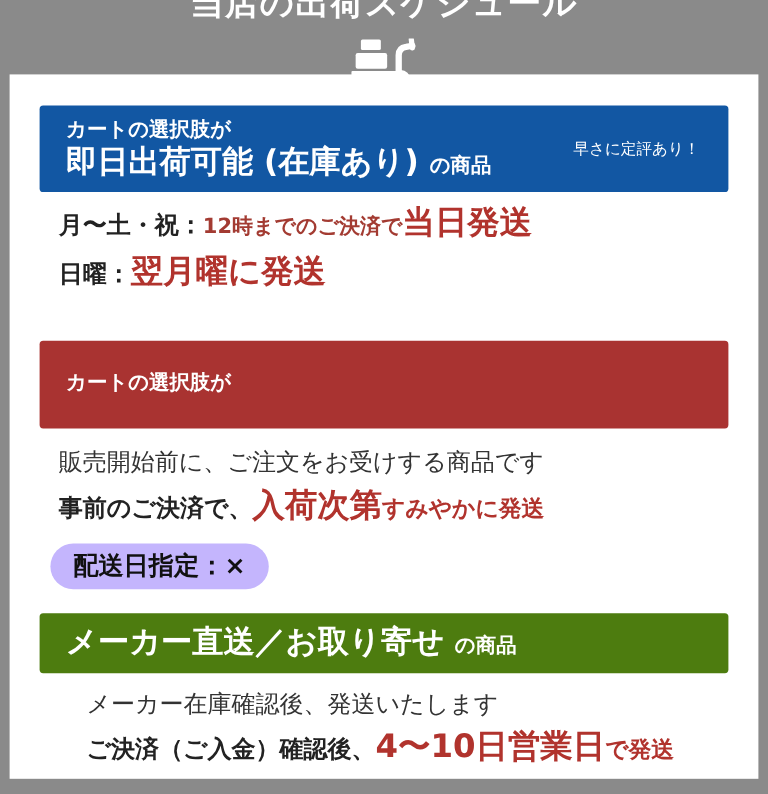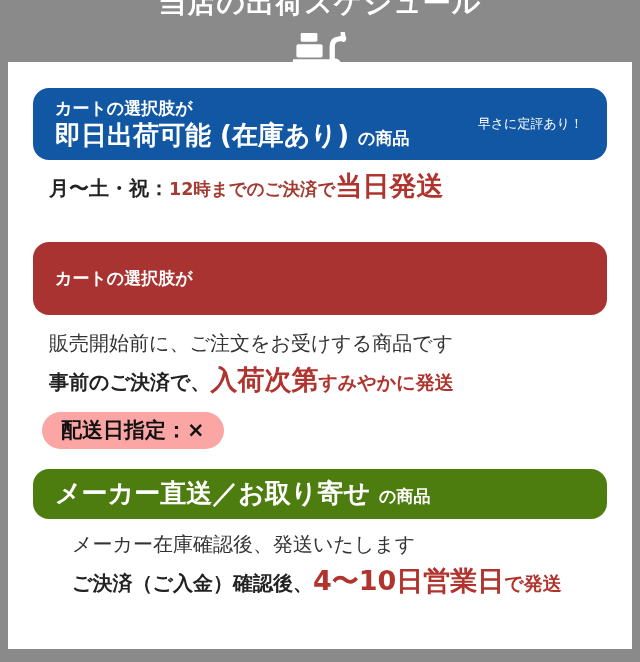--- a/index.html
+++ b/index.html
@@ -16,21 +16,21 @@
   .page-title {
     margin:0; color:#ffffff; font-size:28px; font-weight:bold; letter-spacing:1px;
     line-height:1;
   }
   .title-icon { display:flex; align-items:center; }
   .panel {
     margin:0 8px; height:587px; background:#ffffff;
     padding:26px 25px 0 25px; box-sizing:border-box; overflow:hidden;
   }
   .hdr {
-    border-radius:16px; color:#ffffff;
+    border-radius:3px; color:#ffffff;
     display:flex; justify-content:space-between; align-items:center;
     padding:6px 22px; box-sizing:border-box;
   }
   .hdr-blue { background:#1257a3; height:72px; }
   .hdr-red  { background:#a93331; height:73px; }
   .hdr-red-single { background:#4d7c0f; height:50px; }
   .hdr-top  { font-size:17px; font-weight:bold; line-height:1.4; }
   .hdr-main { font-size:26px; font-weight:bold; line-height:1.15; }
   .hdr-suffix { font-size:17px; font-weight:bold; margin-left:9px;text-align:right; }
   .hdr-note { font-size:13px; font-weight:normal; white-space:nowrap; padding-right:2px; }
@@ -39,21 +39,21 @@
   .sec1 .sec-body { margin-top:15px; }
   .sec2 .sec-body { margin-top:12px;margin-left:39px; }
   .line { margin:0 0 5px 0; font-size:20px; color:#222222; line-height:1.35; }
   .lbl   { font-weight:bold; color:#222222; }
   .plain { font-weight:normal; color:#333333; }
   .red-mid  { color:#a33b32; font-weight:bold; font-size:17.5px; }
   .red-big  { color:#b1332d; font-weight:bold; font-size:27px; }
   .red-tail { color:#b1332d; font-weight:bold; font-size:19px; }
   .badge-row { margin:13px 0 20px 9px; }
   .badge {
-    display:inline-block; background:#fca5a5; border-radius:20px;
+    display:inline-block; background:#c4b5fd; border-radius:20px;
     padding:6px 19px; font-size:21px; font-weight:bold; color:#111111;
     line-height:1.2;
   }
 </style>
 </head>
 <body>
 
 <div class="page">
 
   <div class="title-bar">
@@ -82,20 +82,23 @@
           <div class="hdr-main-row">
             <span class="hdr-main">即日出荷可能 (在庫あり)</span><span class="hdr-suffix">の商品</span>
           </div>
         </div>
         <div class="hdr-note">早さに定評あり！</div>
       </div>
       <div class="sec-body">
         <p class="line">
           <span class="lbl">月〜土・祝：</span><span class="red-mid">12時までのご決済で</span><span class="red-big">当日発送</span>
         </p>
+        <p class="line">
+          <span class="lbl">日曜：</span><span class="red-big">翌月曜に発送</span>
+        </p>
       </div>
     </section>
 
     <section class="sec sec1">
       <div class="hdr hdr-red">
         <div class="hdr-left">
           <div class="hdr-top">カートの選択肢が</div>
         </div>
       </div>
       <div class="sec-body">

